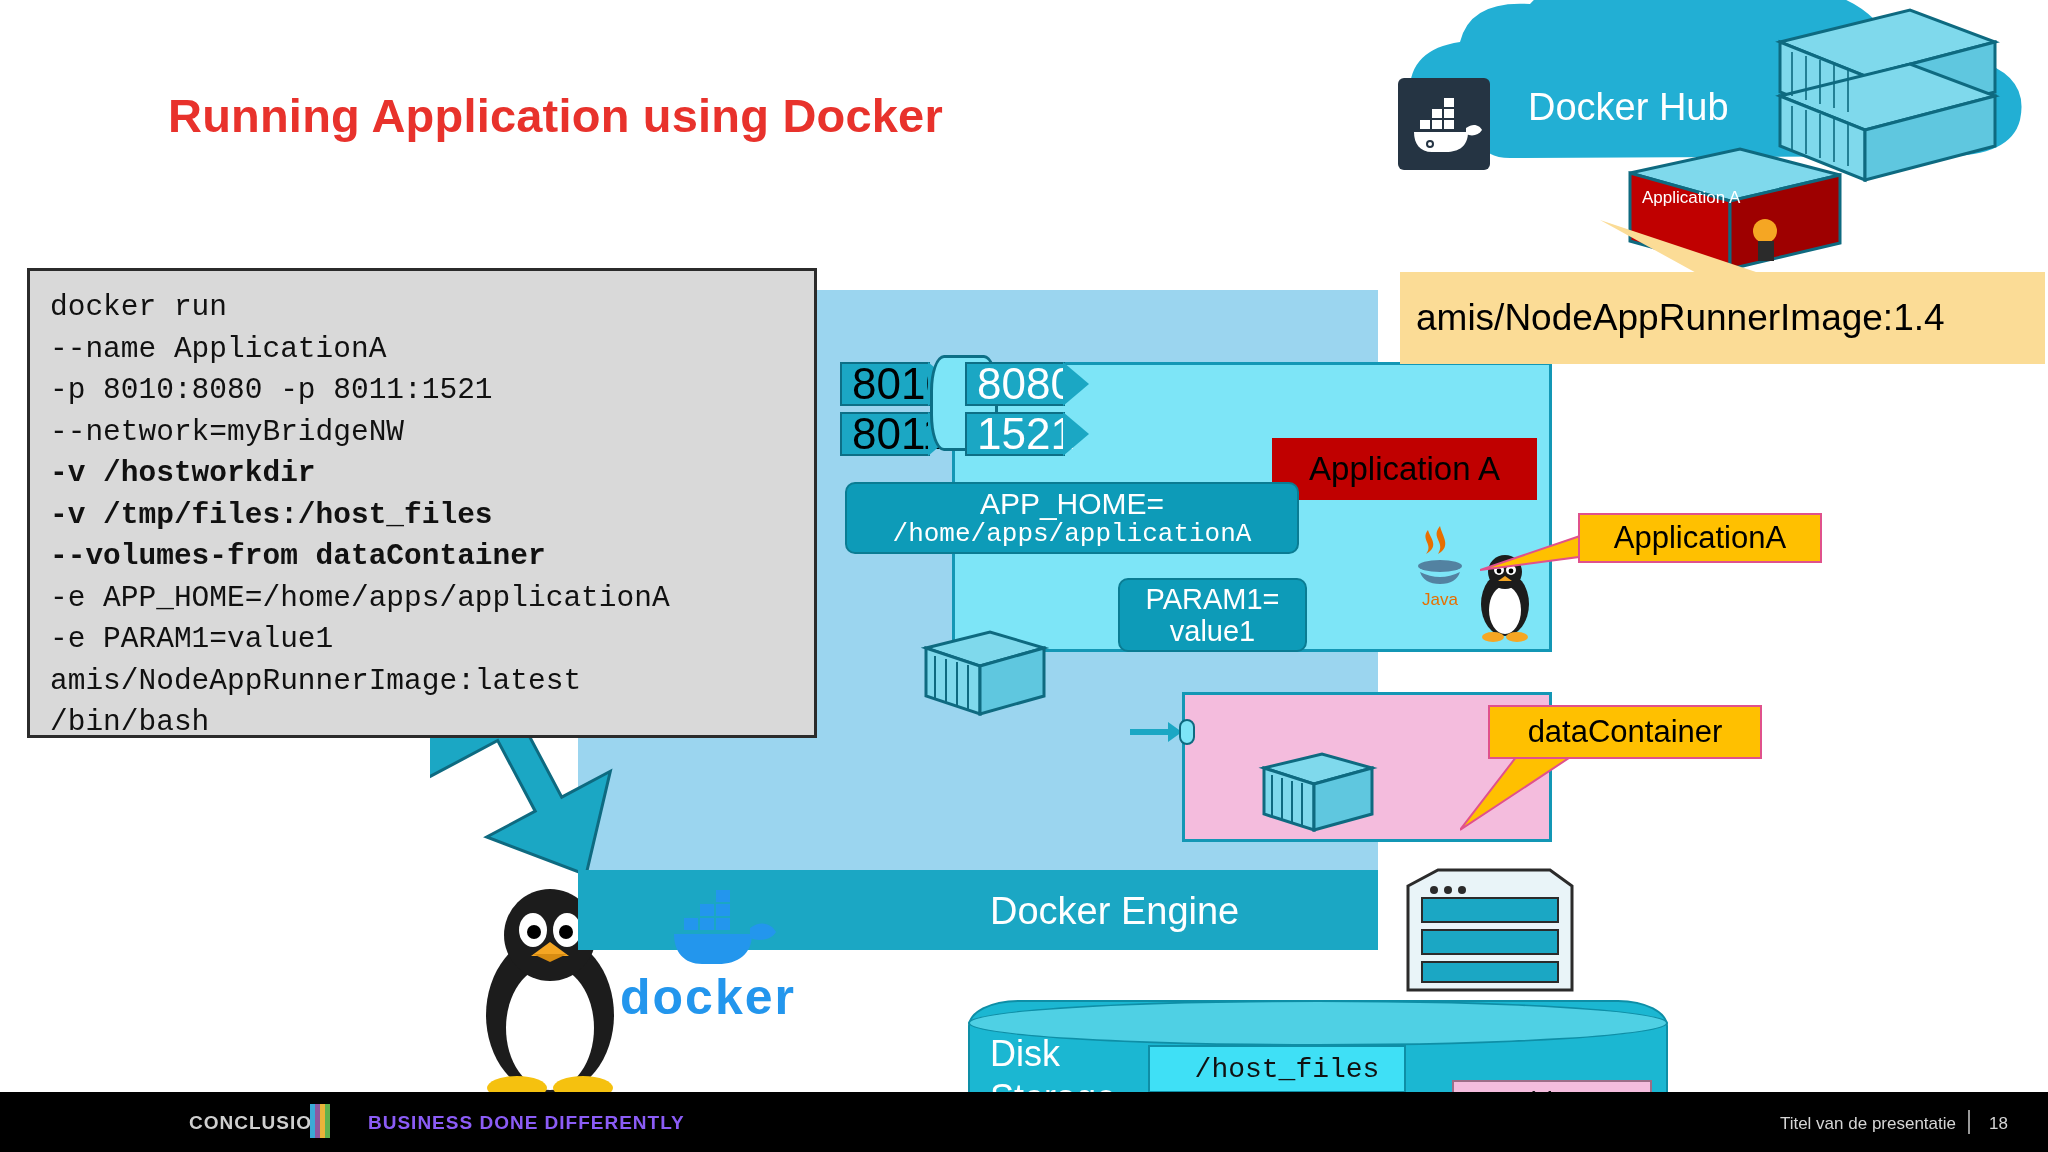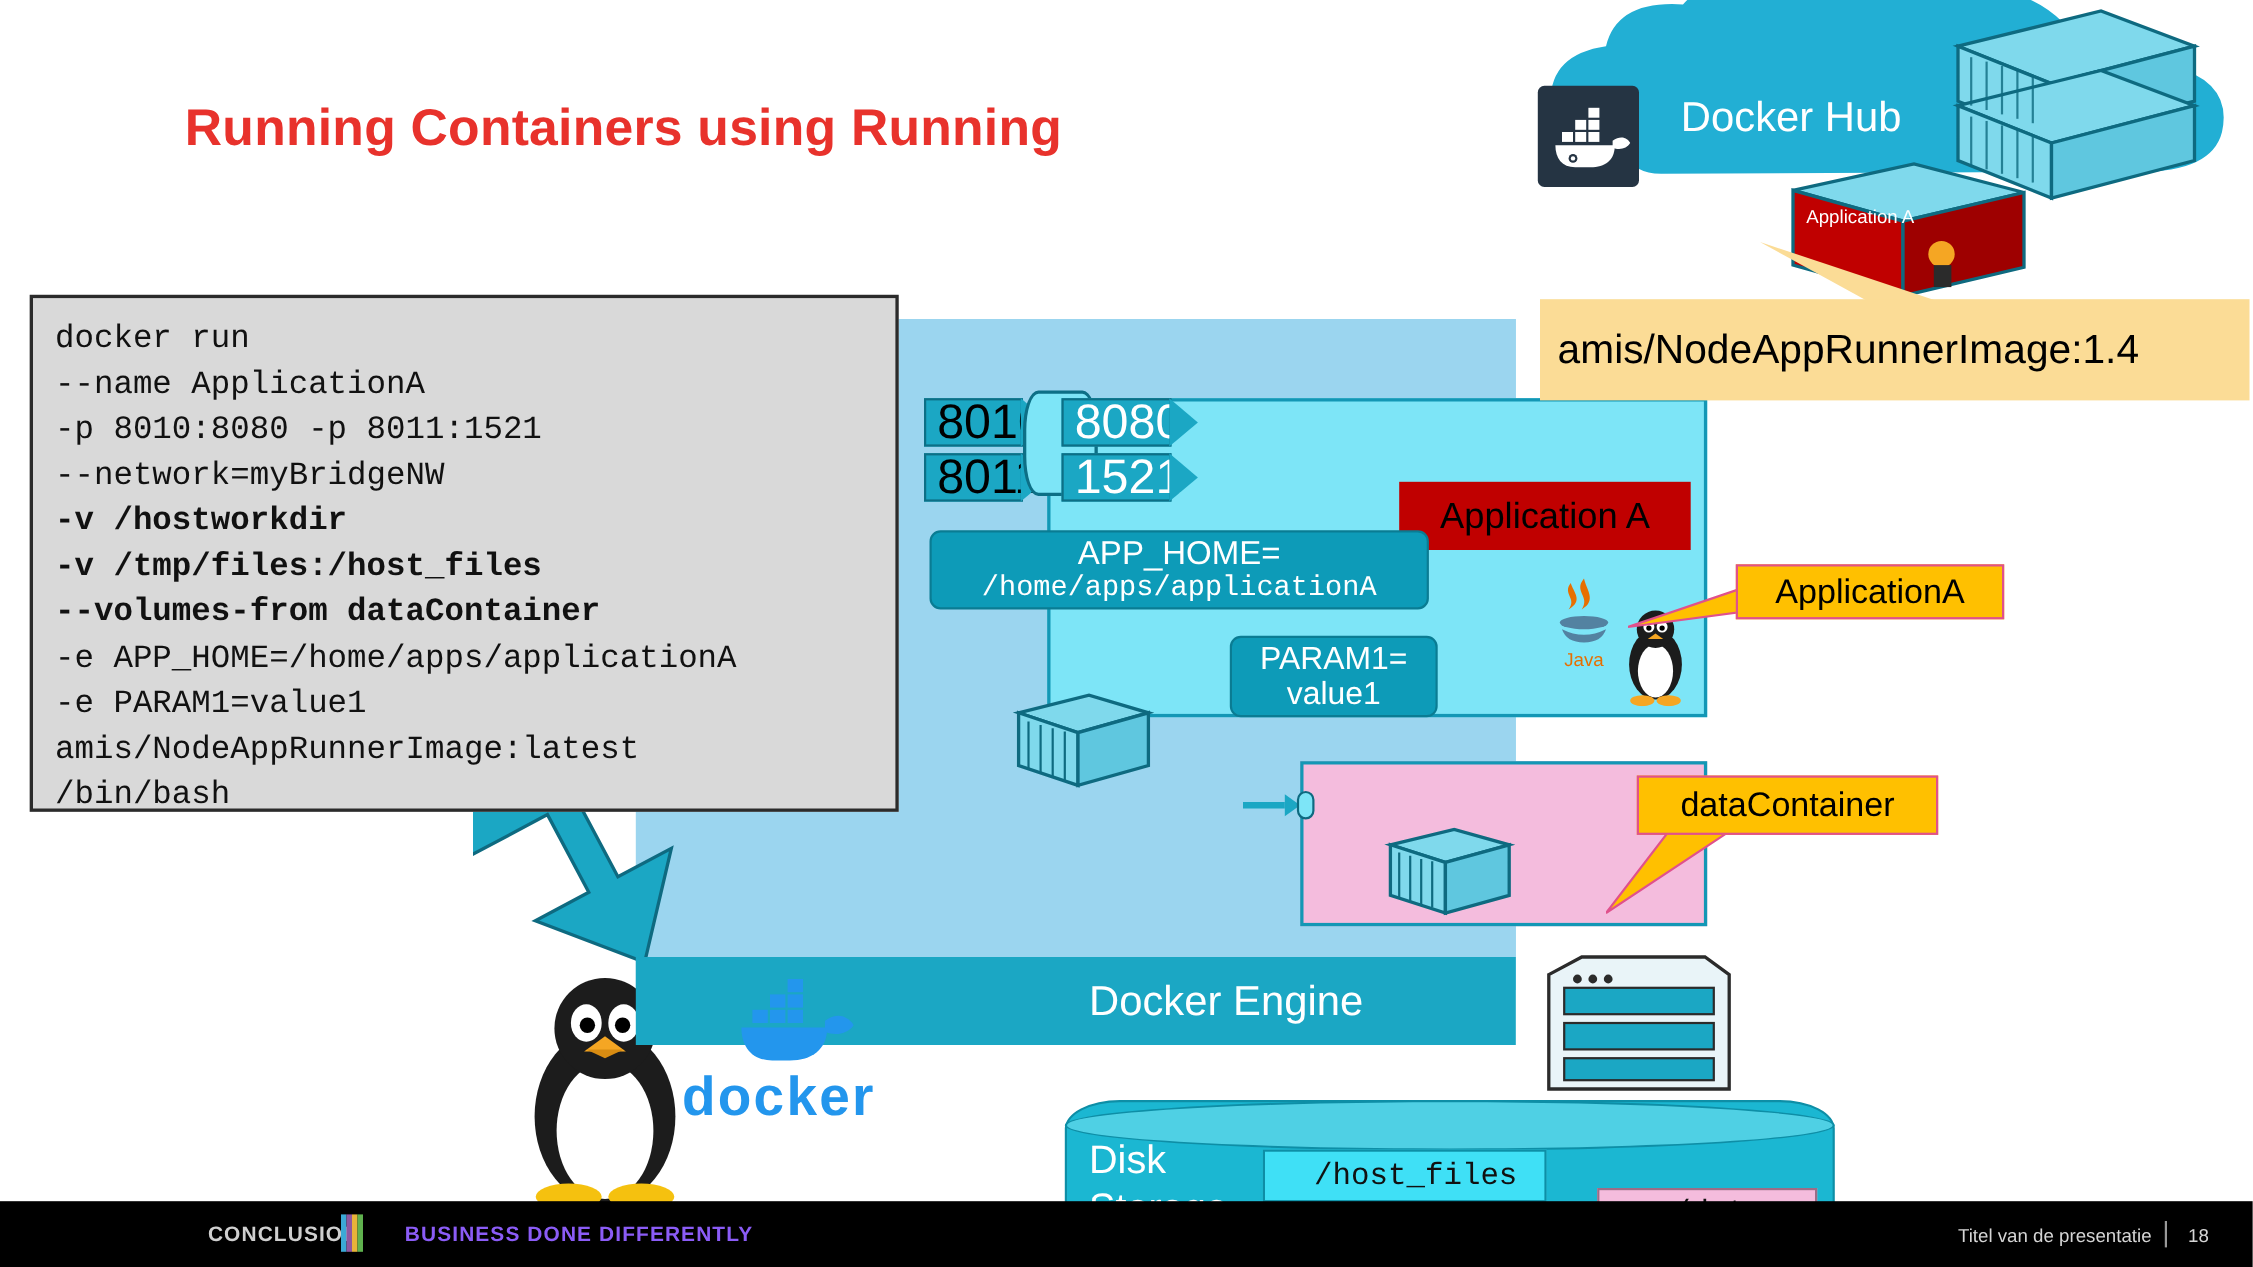--- a/index.html
+++ b/index.html
@@ -106,21 +106,21 @@
   #f-right{right:92px;top:1114px;font-size:17px;color:#d5d5d5;white-space:nowrap;}
   #f-page{right:40px;top:1114px;font-size:17px;color:#d5d5d5;}
   #f-sep{right:78px;top:1110px;width:2px;height:24px;background:#999;}
 
   
   #bigarrow{left:430px;top:660px;width:330px;height:250px;}
 </style>
 </head>
 <body>
 
-<div class="abs" id="title">Running Containers using Running</div>
+<div class="abs" id="title">Running Application using Docker</div>
 
 <div class="abs" id="cloud">
   <svg width="720" height="230" viewBox="0 0 720 230">
     <path d="M150 150 Q90 150 80 110 Q75 60 130 52 Q140 10 200 14 Q230 -20 300 0
              Q360 -26 420 6 Q500 -14 545 30 Q620 20 645 70 Q700 85 690 130
              Q680 170 600 166 L180 168 Q155 168 150 150 Z" fill="#22AFD4"></path>
   </svg>
 </div>
 
 <div class="abs" id="hubicon">

